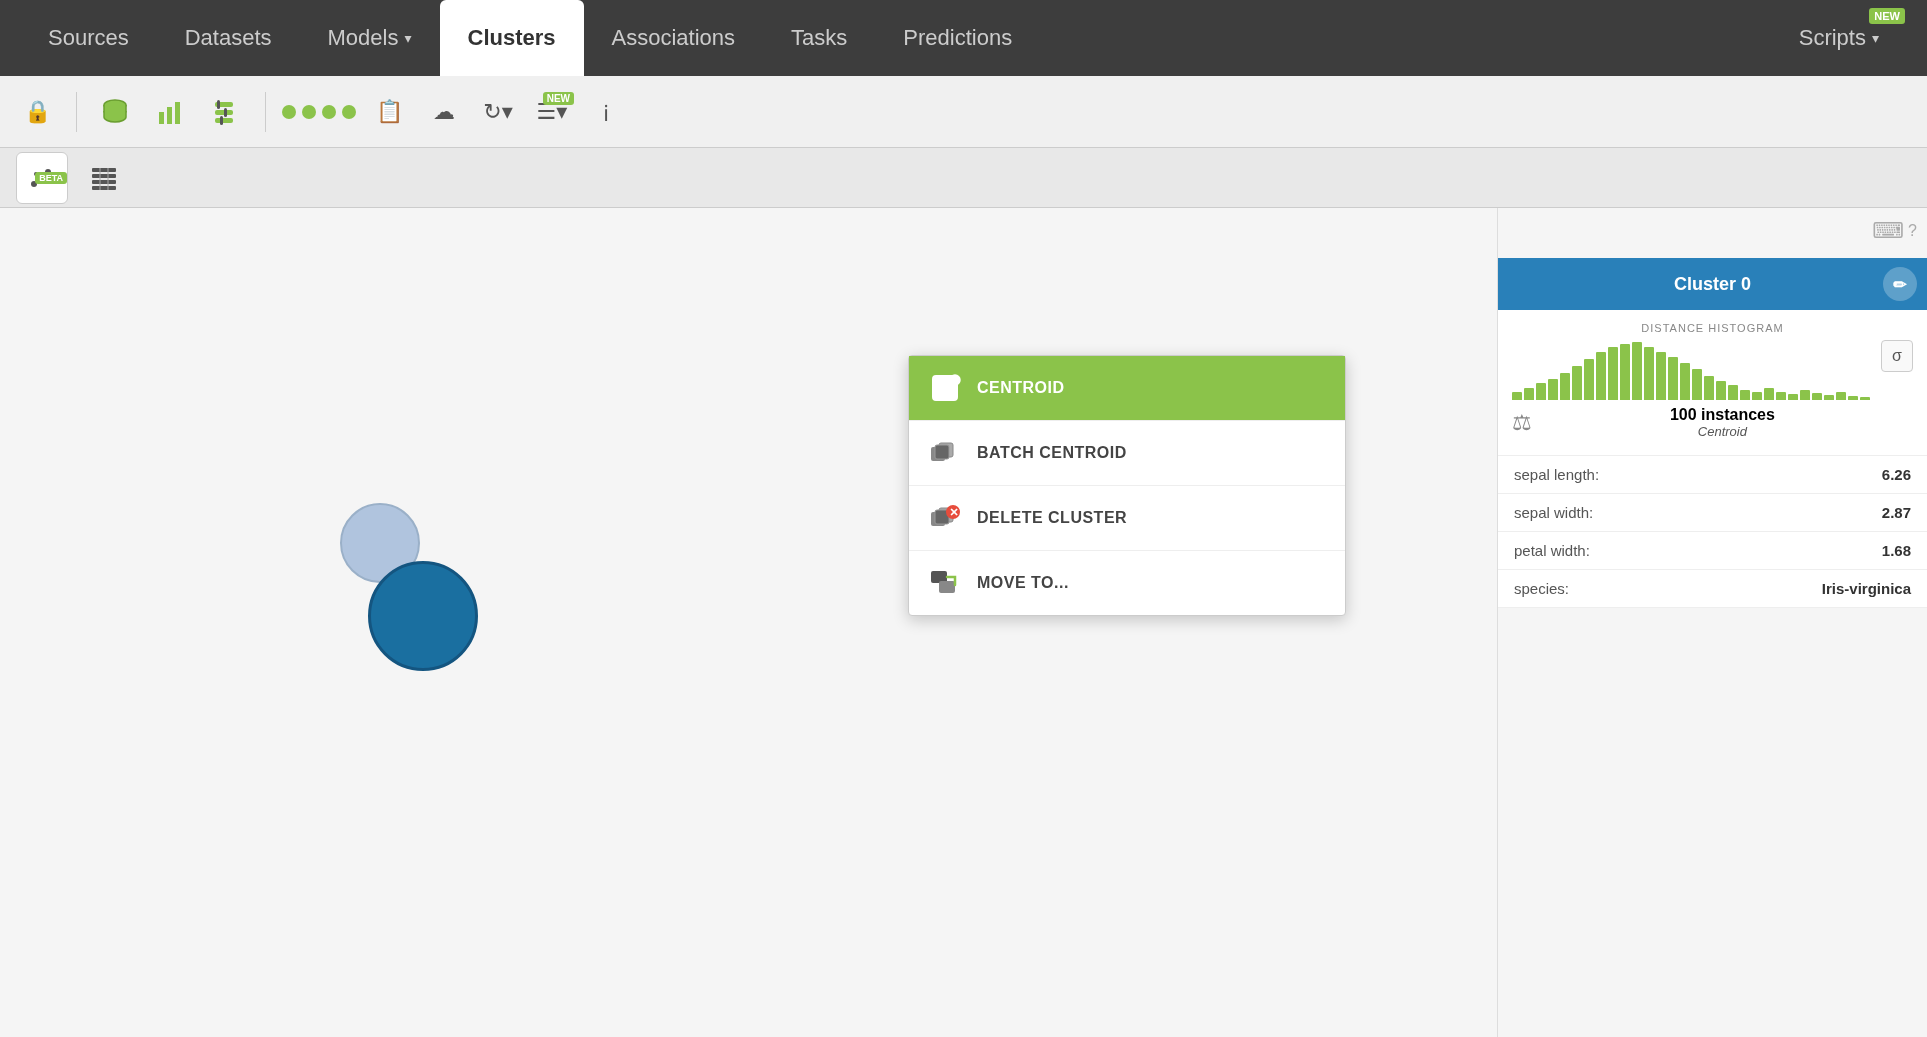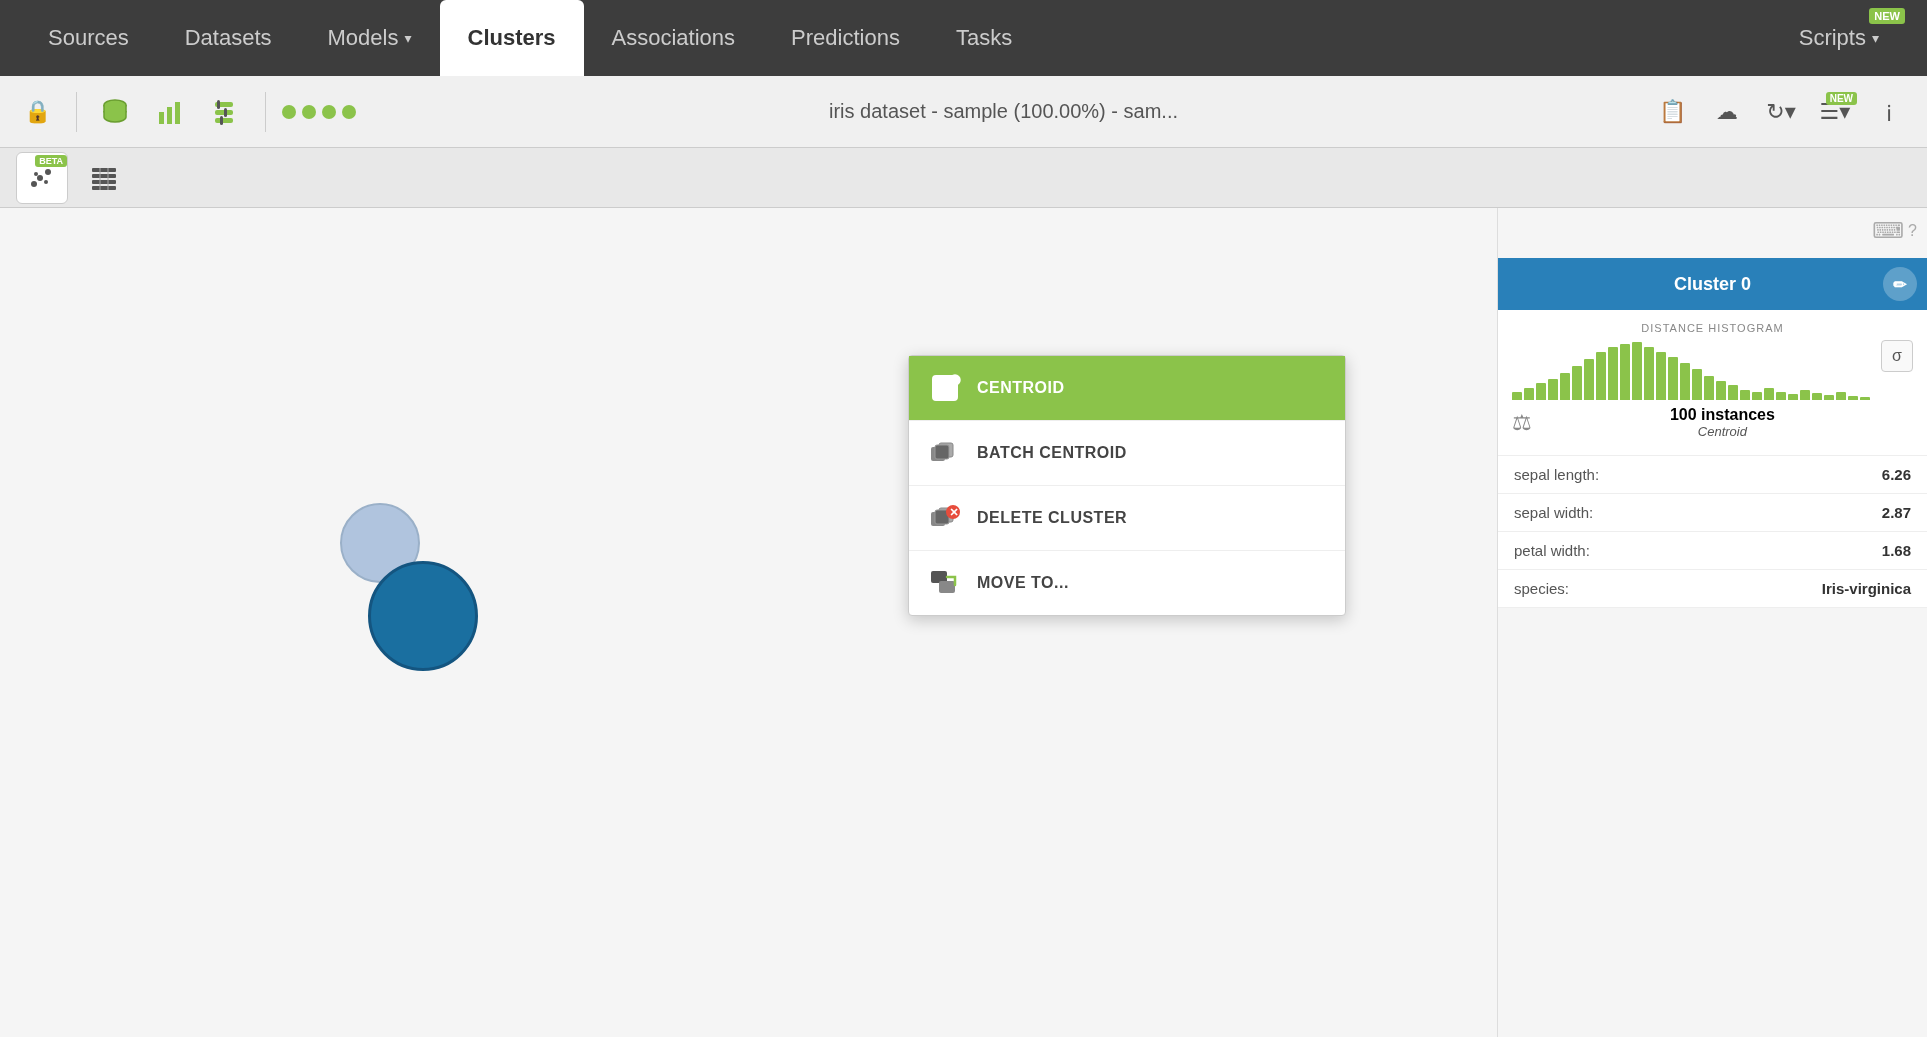--- a/index.html
+++ b/index.html
@@ -114,21 +114,21 @@
     }
     .icon-btn.active { background: #fff; border: 1px solid #ccc; }
     .beta-badge {
       background: #8bc34a;
       color: #fff;
       font-size: 9px;
       font-weight: bold;
       padding: 1px 4px;
       border-radius: 3px;
       position: absolute;
-      top: 2px;
+      top: 19px;
       right: 0;
     }
 
     
     .main-content {
       display: flex;
       height: calc(1037px - 76px - 72px - 60px);
       position: relative;
     }
 
@@ -311,24 +311,24 @@
     <span>Models</span>
     <span class="caret">▾</span>
   </div>
   <div class="nav-item active">
     <span>Clusters</span>
   </div>
   <div class="nav-item">
     <span>Associations</span>
   </div>
   <div class="nav-item">
+    <span>Tasks</span>
+  </div>
+  <div class="nav-item">
     <span>Predictions</span>
-  </div>
-  <div class="nav-item">
-    <span>Tasks</span>
   </div>
   <div class="nav-item nav-scripts" style="margin-left:auto;">
     <span>Scripts</span>
     <span class="caret">▾</span>
     <span class="new-badge">NEW</span>
   </div>
 </nav>
 
 <div class="toolbar">
   <div class="toolbar-icon">🔒</div>
@@ -357,21 +357,20 @@
       <rect x="8" y="19" width="3" height="9" rx="1.5" fill="#555"></rect>
     </svg>
   </div>
   <div class="toolbar-separator"></div>
   <div class="toolbar-dots">
     <div class="dot"></div>
     <div class="dot"></div>
     <div class="dot"></div>
     <div class="dot"></div>
   </div>
-  <div class="toolbar-title">iris dataset - sample (100.00%) - sam...</div>
   <div class="toolbar-right">
     <div class="toolbar-right-icon">📋</div>
     <div class="toolbar-right-icon">☁</div>
     <div class="toolbar-right-icon">
       ↻▾
     </div>
     <div class="toolbar-right-icon" style="position:relative;">
       ☰▾
       <span class="toolbar-new-badge">NEW</span>
     </div>

